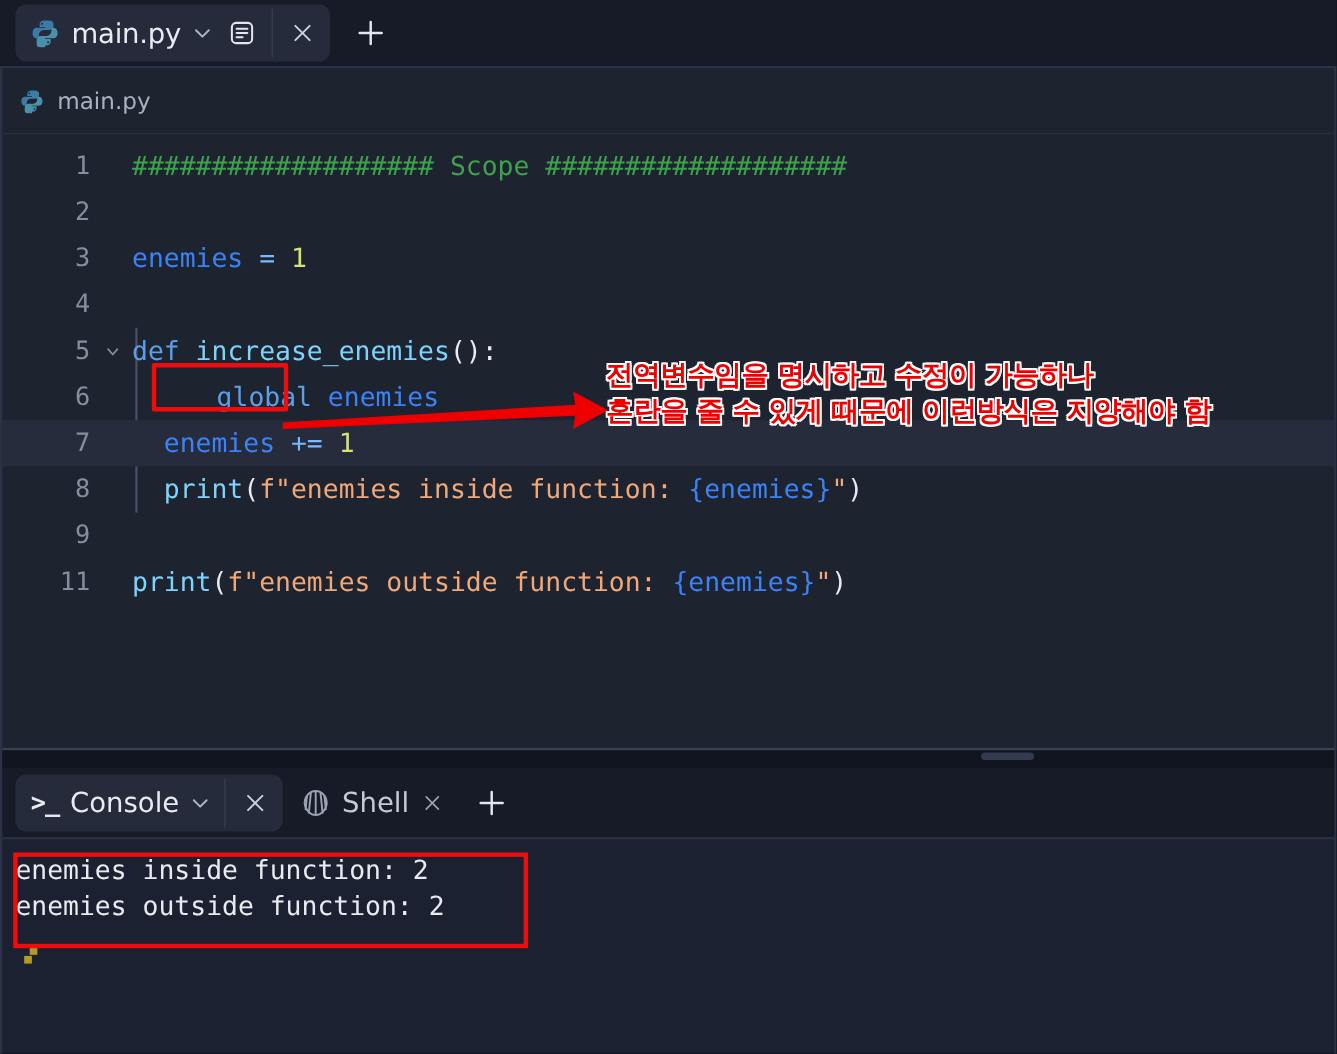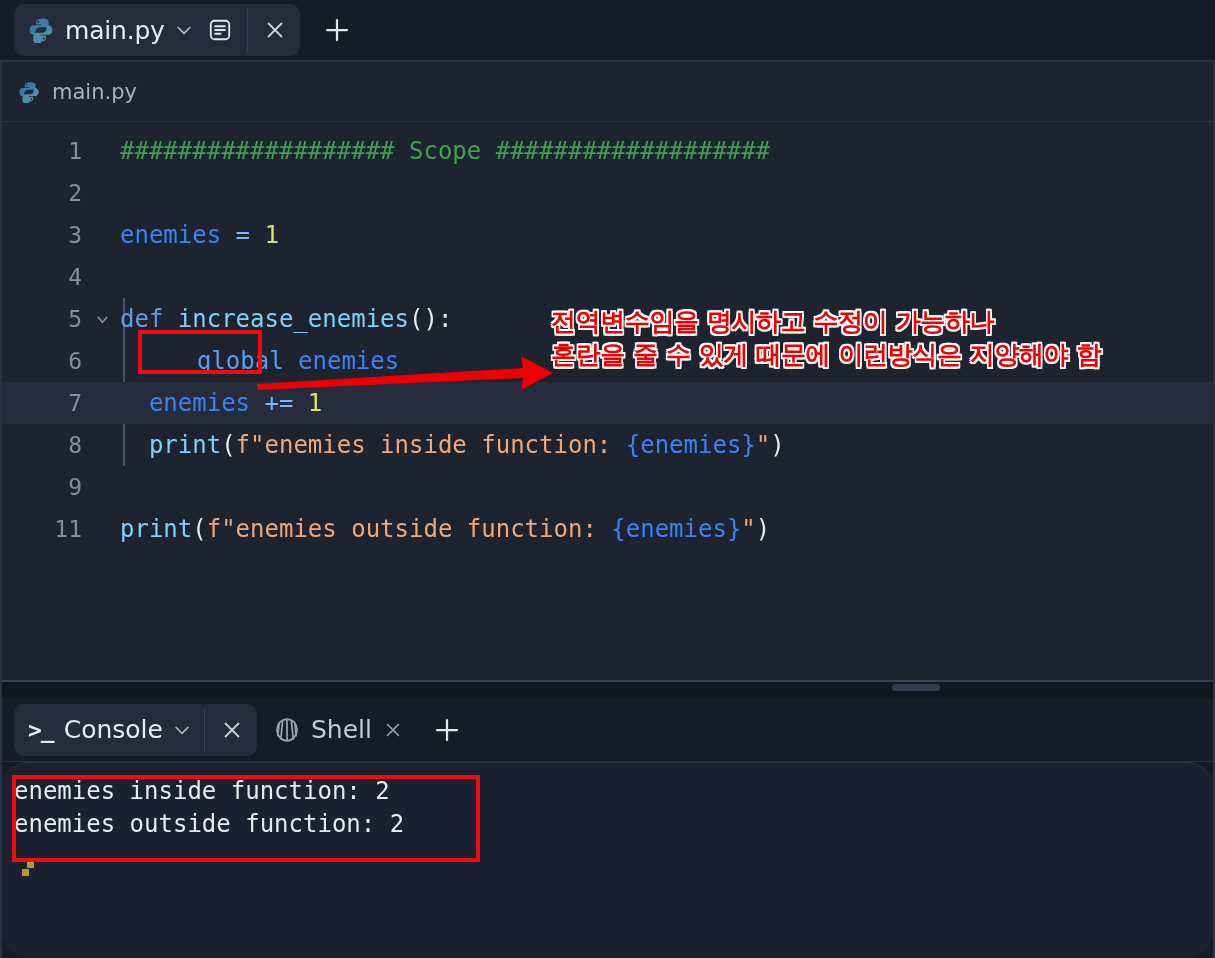--- a/index.html
+++ b/index.html
@@ -181,21 +181,21 @@
 
   .arrow-svg {
     position: absolute;
     left: 255px; top: 350px;
     width: 300px; height: 46px;
     pointer-events: none;
   }
 
   .anno-text {
     position: absolute;
-    left: 551px; top: 305px;
+    left: 551px; top: 324px;
     font-family: "DejaVu Sans", sans-serif;
     font-size: 25px;
     font-weight: bold;
     color: #ee0000;
     line-height: 1.32;
     letter-spacing: -0.4px;
     text-shadow:
       -1.6px -1.6px 0 #fff,  1.6px -1.6px 0 #fff,
       -1.6px  1.6px 0 #fff,  1.6px  1.6px 0 #fff,
       -1.6px 0 0 #fff, 1.6px 0 0 #fff,
@@ -268,21 +268,20 @@
 
   .console-body {
     position: relative;
     height: 195px;
     background: #1b2130;
     border-top: 1px solid #2b3245;
     padding: 12px 0 0 14px;
     font-family: "DejaVu Sans Mono", "Liberation Mono", monospace;
     font-size: 24px;
     color: #e8eaf0;
-    border-radius: 29px;
   }
   .console-line { white-space: pre; line-height: 1.36; }
 
   .red-box-console {
     position: absolute;
     left: 12px; top: 775px;
     width: 468px; height: 87px;
     border: 4px solid #f00c0c;
     pointer-events: none;
   }

